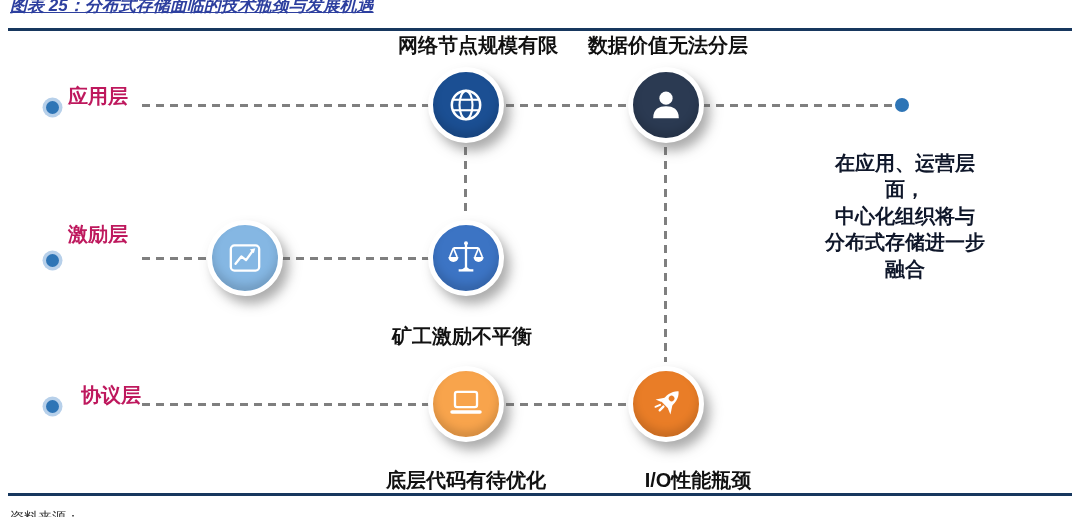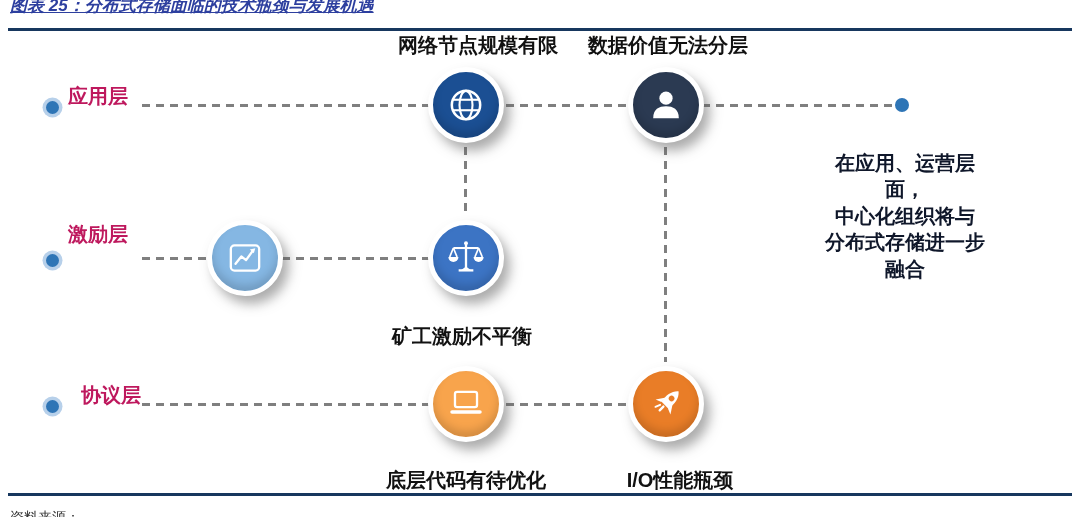--- a/index.html
+++ b/index.html
@@ -142,19 +142,19 @@
           <path d="M20 3 C24.8 7.2 26.2 14.2 24.4 21.5 L15.6 21.5 C13.8 14.2 15.2 7.2 20 3 Z" fill="#fff"></path>
           <circle cx="20" cy="12.5" r="2.7" fill="#e97d27"></circle>
           <path d="M15.6 15.5 L10 24 L15.6 21.8 Z" fill="#fff"></path>
           <path d="M24.4 15.5 L30 24 L24.4 21.8 Z" fill="#fff"></path>
           <line x1="20" y1="23.5" x2="20" y2="28.5" stroke="#fff" stroke-width="2.2" stroke-linecap="round"></line>
           <line x1="16.6" y1="24.5" x2="14.8" y2="29" stroke="#fff" stroke-width="1.8" stroke-linecap="round"></line>
         </g>
       </svg>
     </span>
   </div>
-  <div class="node-label" style="left:680px; top:467px">I/O性能瓶颈</div>
+  <div class="node-label" style="left:698px; top:467px">I/O性能瓶颈</div>
 
   <div class="annotation">在应用、运营层面，
 中心化组织将与
 分布式存储进一步融合</div>
 
 </div>
 
 </body></html>

